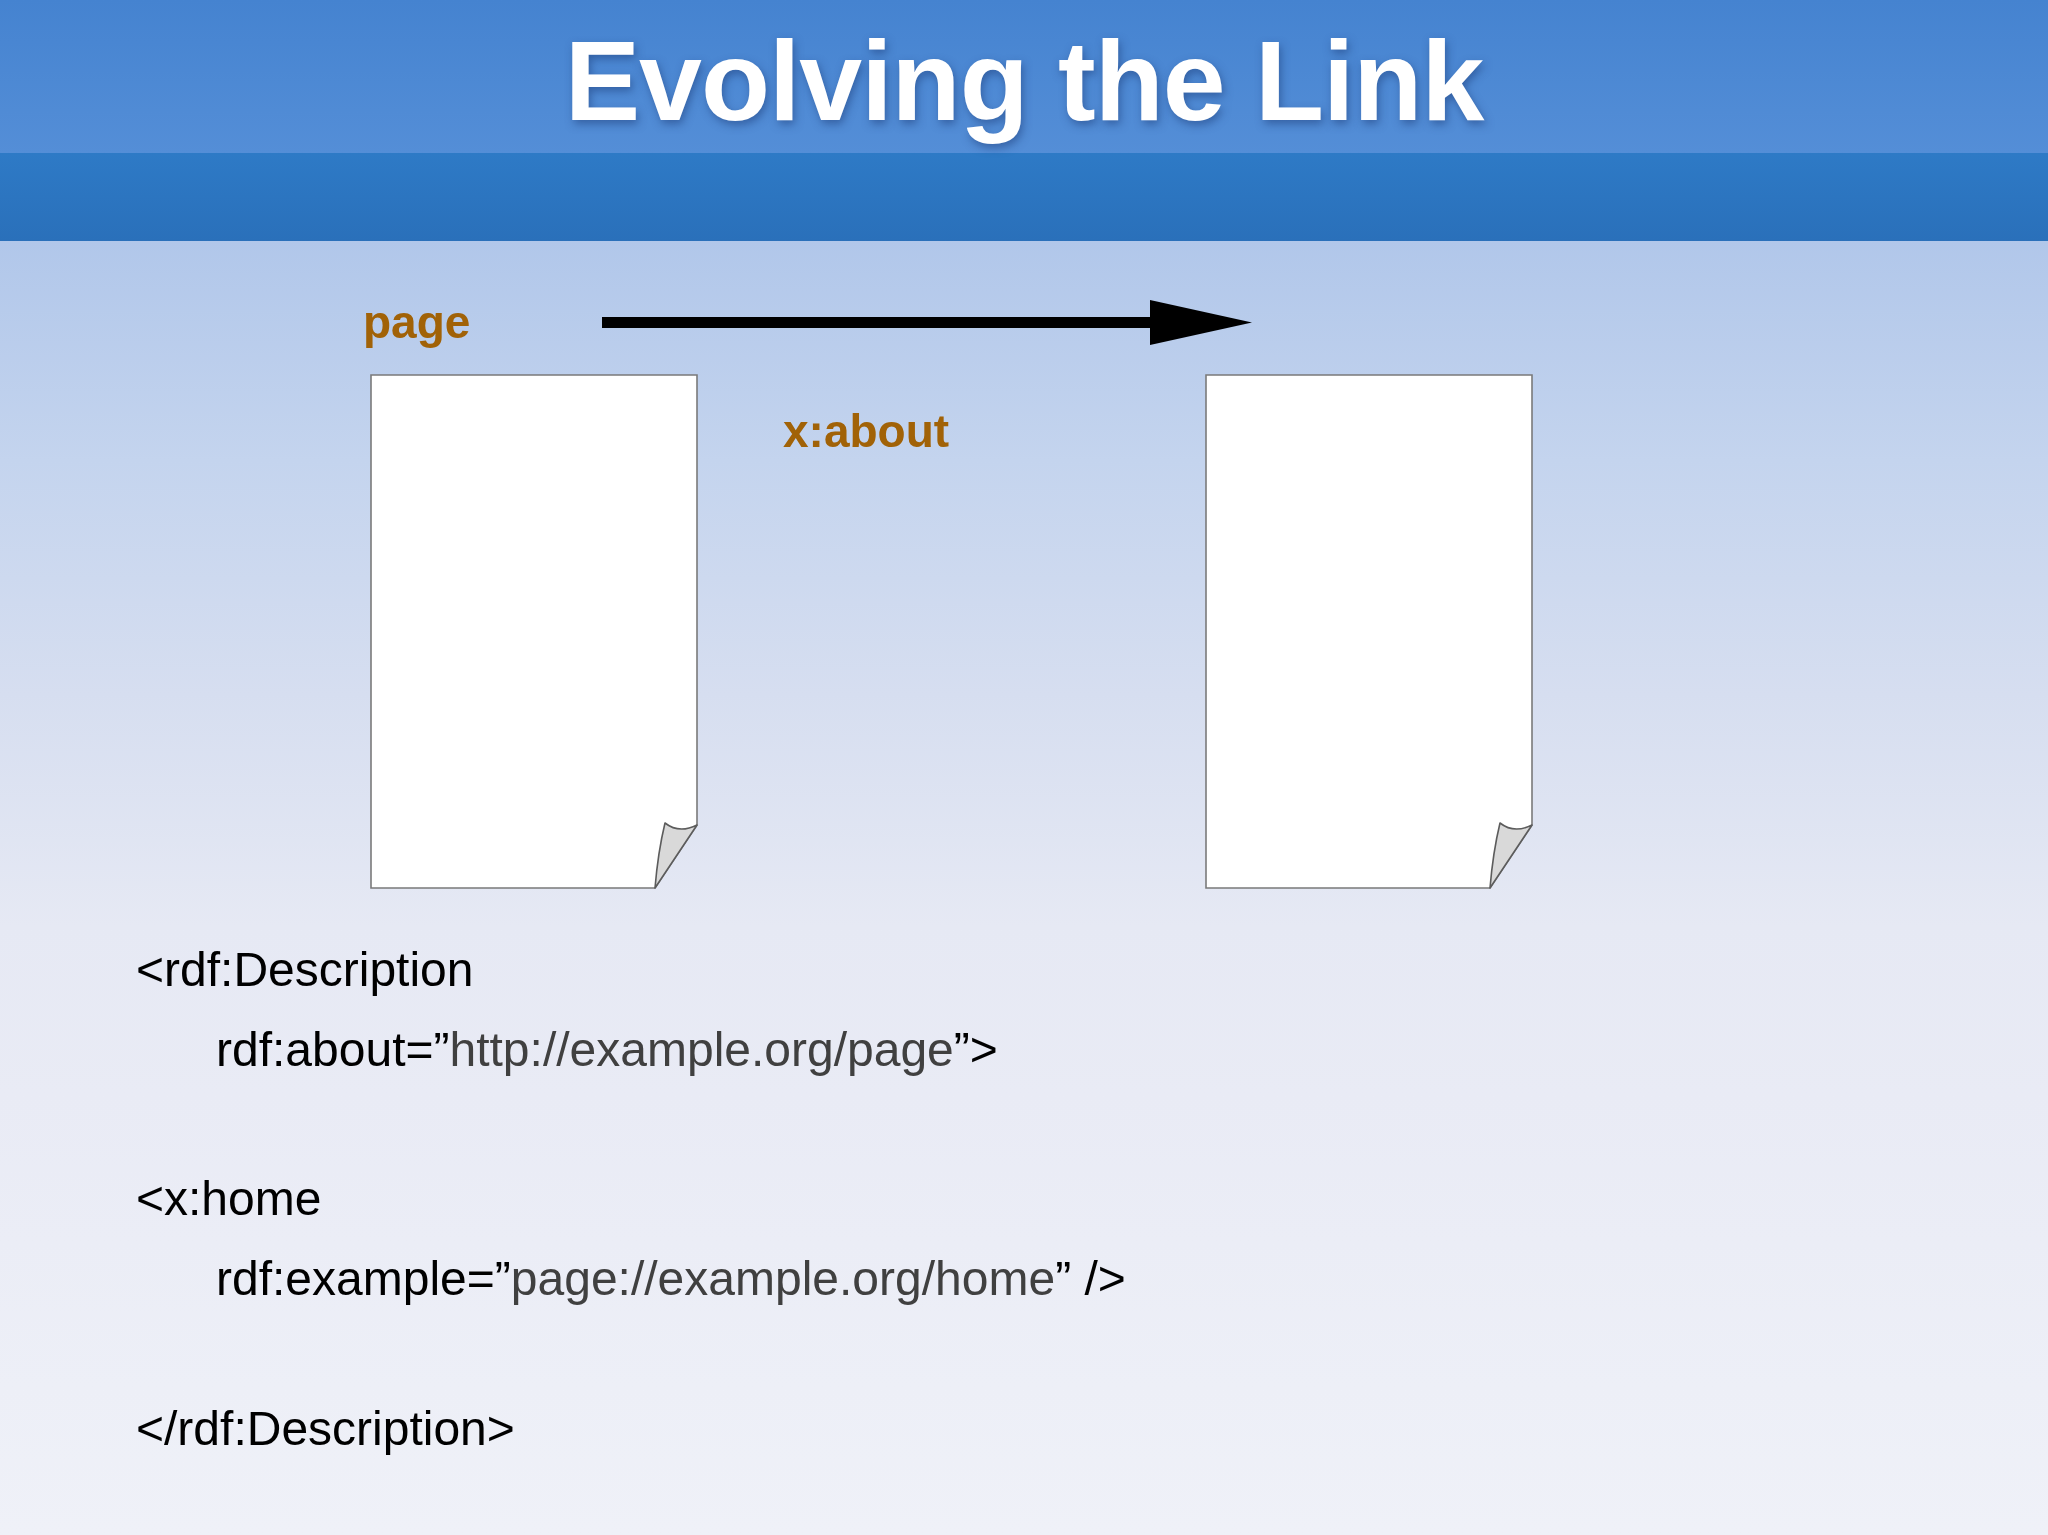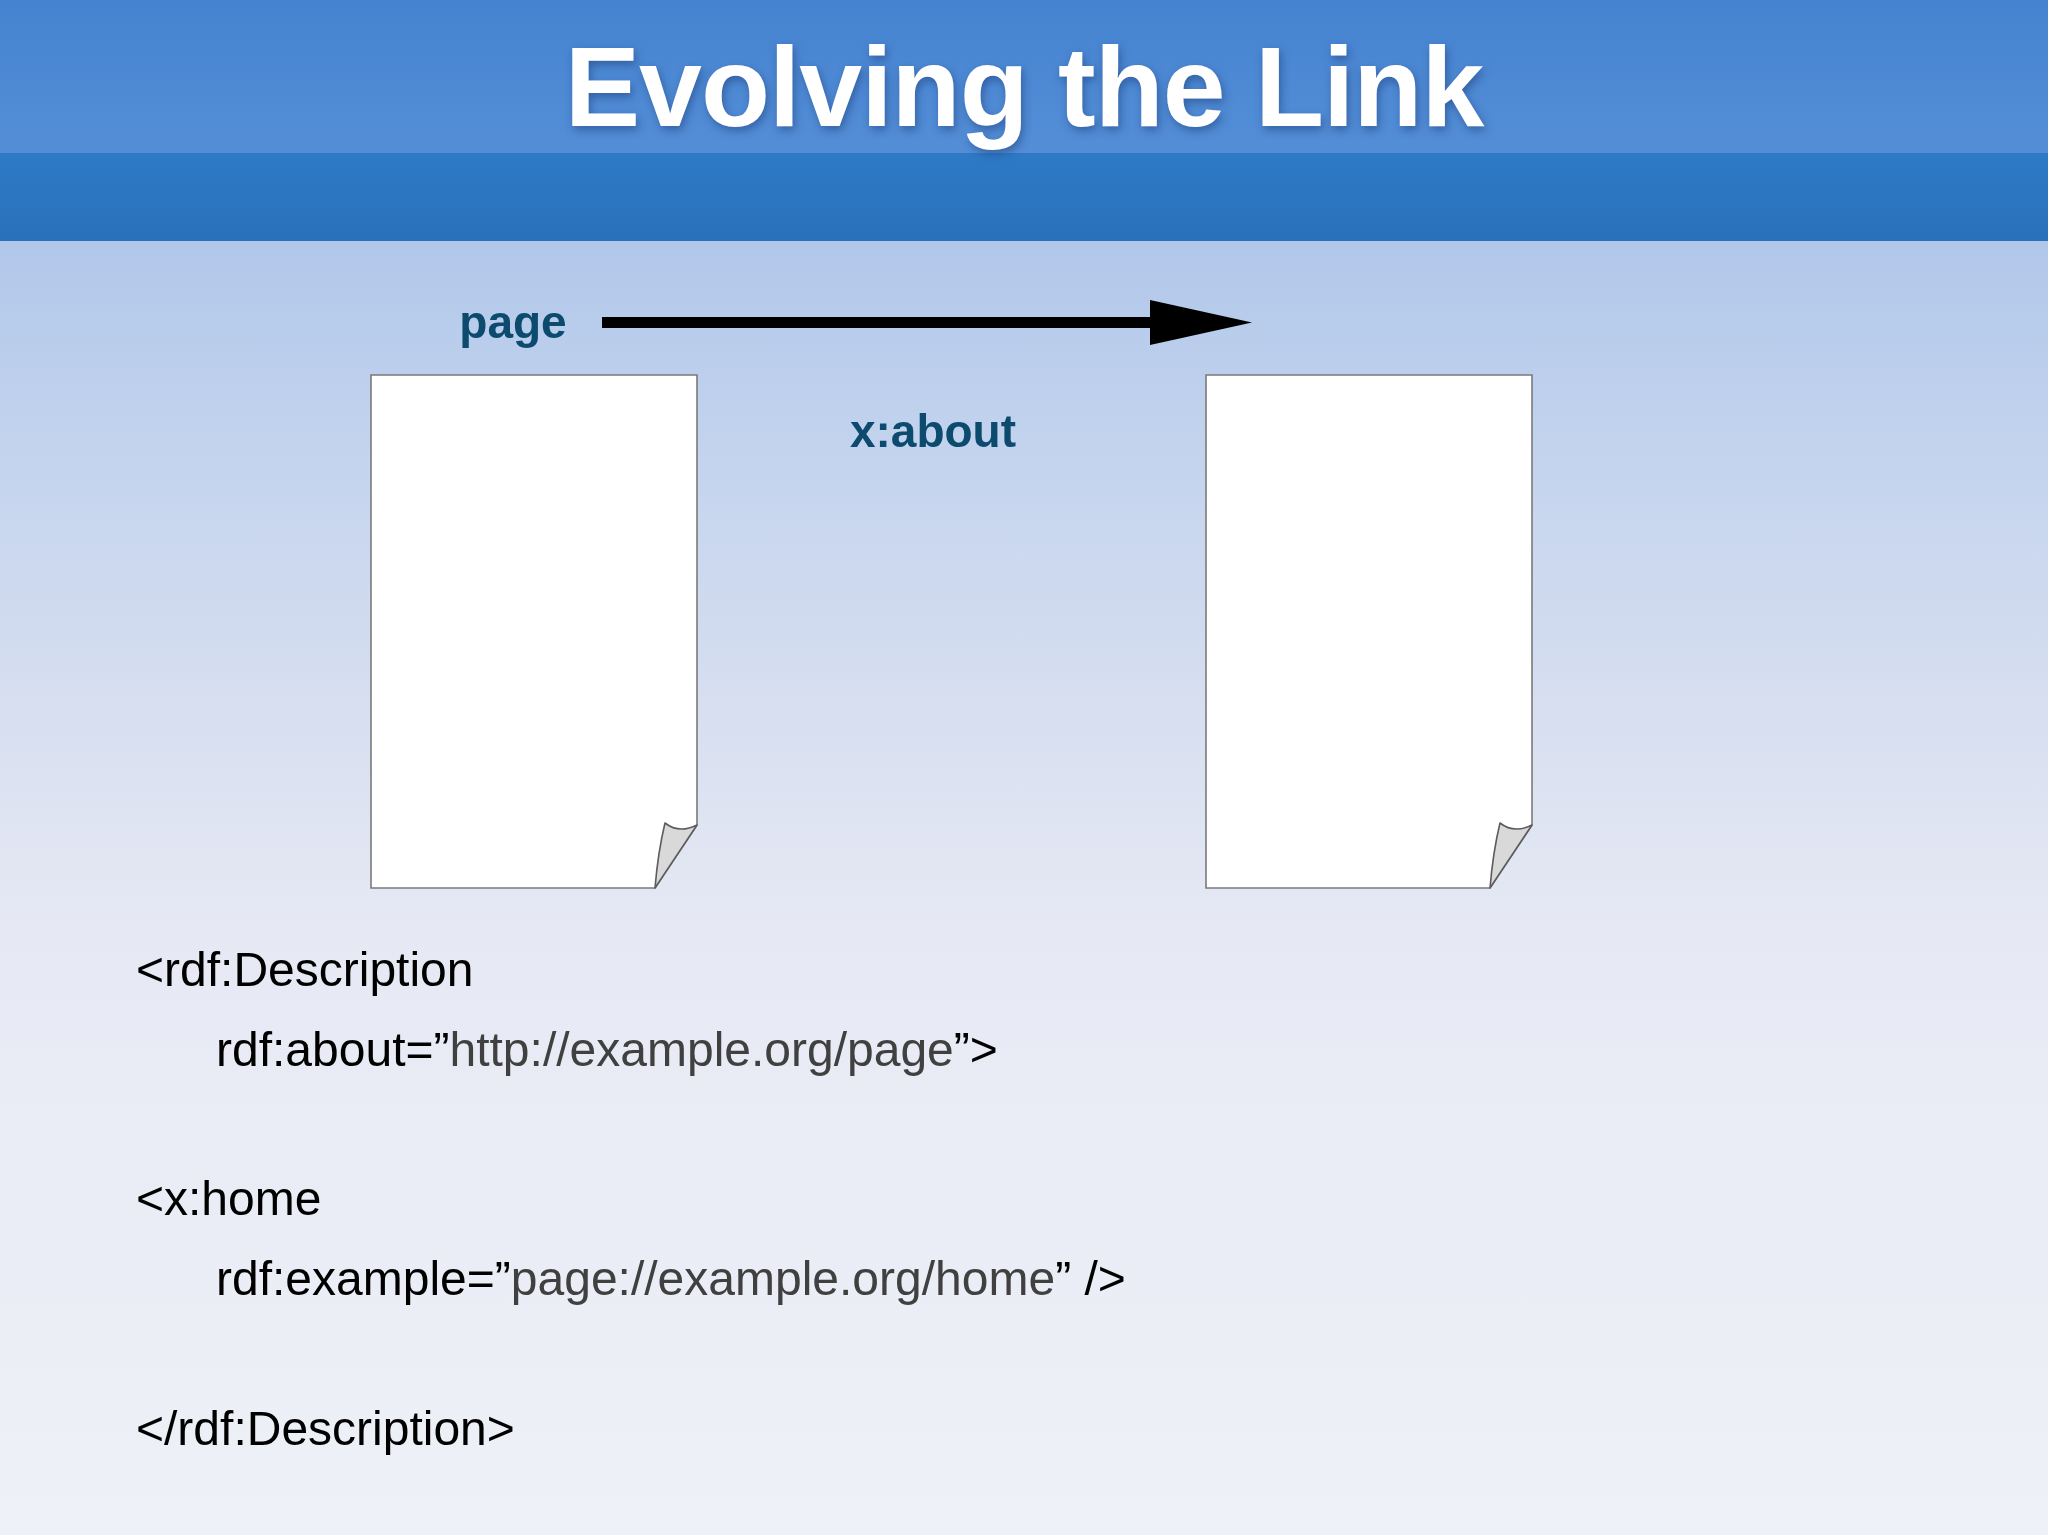--- a/index.html
+++ b/index.html
@@ -24,28 +24,27 @@
     background:linear-gradient(180deg,
       #b1c7ea 0%, #c4d4ee 17%, #d6def0 35%,
       #e6e9f4 53%, #e9ebf5 66%, #eff1f8 100%);
   }
 
   .slide-title {
     position:absolute; left:0; top:16px; width:2048px;
     text-align:center; font-size:113px; line-height:130px; font-weight:bold;
     color:#ffffff; letter-spacing:-1px;
     text-shadow:2px 4px 9px rgba(25,55,115,0.5);
-    margin-top:6px;
   }
 
   .diagram-svg { position:absolute; left:0; top:0; width:2048px; height:1535px; }
 
   .node-label {
-    position:absolute; width:300px; text-align:center;
-    font-size:46px; line-height:54px; font-weight:bold; color:#0c4a6e;
+    position:absolute; width:300px; 
+    font-size:46px; line-height:54px; font-weight:bold; color:#a16207;
   }
   .label-page  { left:363px;  top:295px; }
   .label-home  { left:1214px; top:295px; }
   .label-edge  { left:783px;  top:404px; }
 
   .code-line {
     position:absolute; font-size:48px; line-height:80px; color:#000;
     white-space:pre;
   }
   .line-1 { left:136px; top:930px;  }

